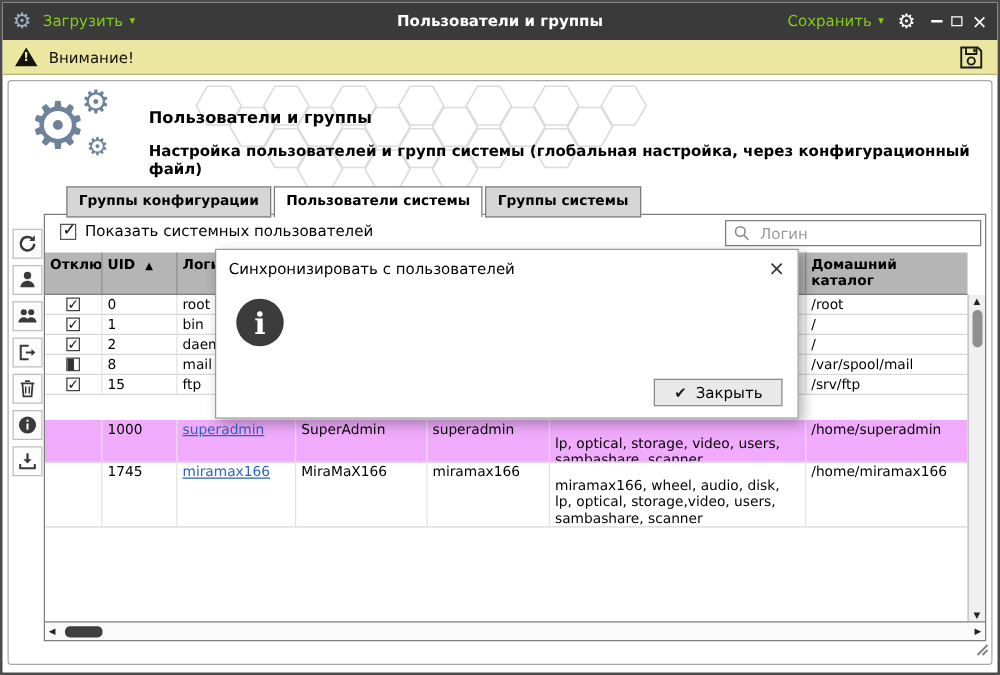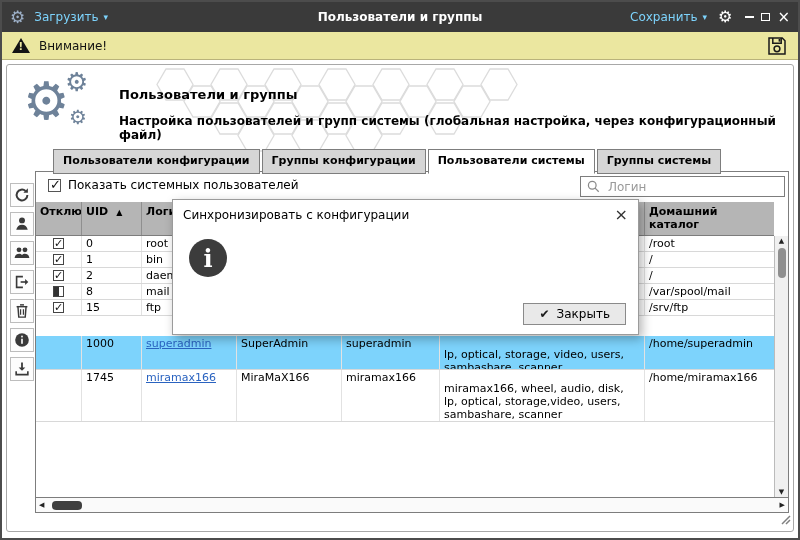--- a/index.html
+++ b/index.html
@@ -3,21 +3,21 @@
 <meta charset="utf-8">
 <style>
   * { box-sizing: border-box; }
   body { margin:0; background:#e9e9e9; font-family:"DejaVu Sans","Liberation Sans",sans-serif; }
   .window { position:relative; width:800px; height:540px; background:#fff; border:2px solid #4c4c4c; overflow:hidden; }
 
   
   .titlebar { height:30px; background:#3a3a3a; color:#fff; display:flex; align-items:center; padding:0 8px; position:relative; font-size:12px; }
   .tb-left { display:flex; align-items:center; gap:9px; z-index:1; }
   .app-logo { color:#9db0c8; font-size:17px; line-height:1; }
-  .tb-btn { background:none; border:none; color:#7dd3fc; font:inherit; display:flex; align-items:center; gap:5px; padding:0; cursor:pointer; }
+  .tb-btn { background:none; border:none; color:#84cc16; font:inherit; display:flex; align-items:center; gap:5px; padding:0; cursor:pointer; }
   .caret { font-size:9px; line-height:1; }
   .tb-title { position:absolute; left:0; right:0; text-align:center; font-weight:bold; pointer-events:none; }
   .tb-right { margin-left:auto; display:flex; align-items:center; gap:11px; z-index:1; }
   .tb-gear { font-size:16px; line-height:1; cursor:pointer; }
   .win-ctrls { display:flex; align-items:center; gap:7px; margin-left:2px; }
   .win-min { width:9px; height:2px; background:#fff; display:inline-block; cursor:pointer; }
   .win-max { width:9px; height:8px; border:1.5px solid #fff; display:inline-block; cursor:pointer; }
   .win-close { font-size:15px; line-height:1; cursor:pointer; }
 
   
@@ -61,21 +61,21 @@
   
   .twrap { position:absolute; left:0; right:0; top:30px; bottom:15px; }
   .thead { display:flex; height:34px; background:#b5b5b5; border-bottom:1px solid #7d7d7d; margin-right:14px; }
   .th { font-size:11px; font-weight:bold; padding:3px 4px 0 4px; border-right:1px solid #8f8f8f; overflow:hidden; white-space:nowrap; }
   .th.c-home { white-space:normal; }
   .c-dis { width:46px; } .c-uid { width:60px; } .c-login { width:95px; } .c-name { width:105px; }
   .c-primary { width:98px; } .c-groups { width:205px; } .c-home { flex:1; border-right:none !important; }
   .sort { margin-left:8px; font-size:8px; }
   .tbody { position:absolute; left:0; right:14px; top:34px; bottom:0; overflow:hidden; background:#fff; }
   .tr { display:flex; border-bottom:1px solid #d8d8d8; min-height:16px; }
-  .tr.selected { background:#7dd3fc; height:34px; }
+  .tr.selected { background:#f0abfc; height:34px; }
   .tr.gap { margin-top:20px; }
   .tr.tall { height:52px; }
   .td { font-size:11px; padding:0 4px; border-right:1px solid #e2e2e2; line-height:15px; overflow:hidden; }
   .td.c-groups { line-height:13px; padding-top:12px; }
   .td.c-dis { display:flex; justify-content:center; align-items:center; }
   .cb { width:11px; height:11px; border:1px solid #444; display:inline-block; position:relative; background:#fff; }
   .cb.checked::after { content:"✓"; position:absolute; left:0; top:-3px; font-size:11px; font-weight:bold; color:#111; }
   .cb.partial { background:linear-gradient(90deg,#333 55%,#fff 55%); }
   .link { color:#2a63c0; text-decoration:underline; cursor:pointer; }
 
@@ -178,21 +178,20 @@
 
     <div class="gears">
       <span class="gear-lg">⚙</span>
       <span class="gear-sm">⚙</span>
       <span class="gear-xs">⚙</span>
     </div>
     <div class="hd-title">Пользователи и группы</div>
     <div class="hd-sub">Настройка пользователей и групп системы (глобальная настройка, через конфигурационный файл)</div>
 
     <div class="tabs">
-      <div class="tab">Пользователи конфигурации</div>
       <div class="tab">Группы конфигурации</div>
       <div class="tab active">Пользователи системы</div>
       <div class="tab">Группы системы</div>
     </div>
 
     <div class="sidebar">
       <button class="side-btn">
         <svg viewBox="0 0 20 20" width="18" height="18">
             <path d="M16 10a6 6 0 1 1-2-4.5" fill="none" stroke="#3a3a3a" stroke-width="2.2"></path>
             <path d="M16.5 2.5v5h-5z" fill="#3a3a3a"></path>
@@ -362,21 +361,21 @@
 
     <span class="grip">
       <svg width="12" height="12">
           <path d="M11 3L3 11M11 7L7 11" stroke="#808080" stroke-width="1.5" fill="none"></path>
         </svg>
     </span>
   </div>
 
   <div class="dialog">
     <div class="dlg-head">
-      <span class="dlg-title">Синхронизировать с конфигурации</span>
+      <span class="dlg-title">Синхронизировать с пользователей</span>
       <span class="dlg-close">×</span>
     </div>
     <div class="dlg-body">
       <span class="info-ic">i</span>
     </div>
     <div class="dlg-foot">
       <button class="dlg-btn">
         <span class="check-ic">✔</span>
         <span>Закрыть</span>
       </button>

